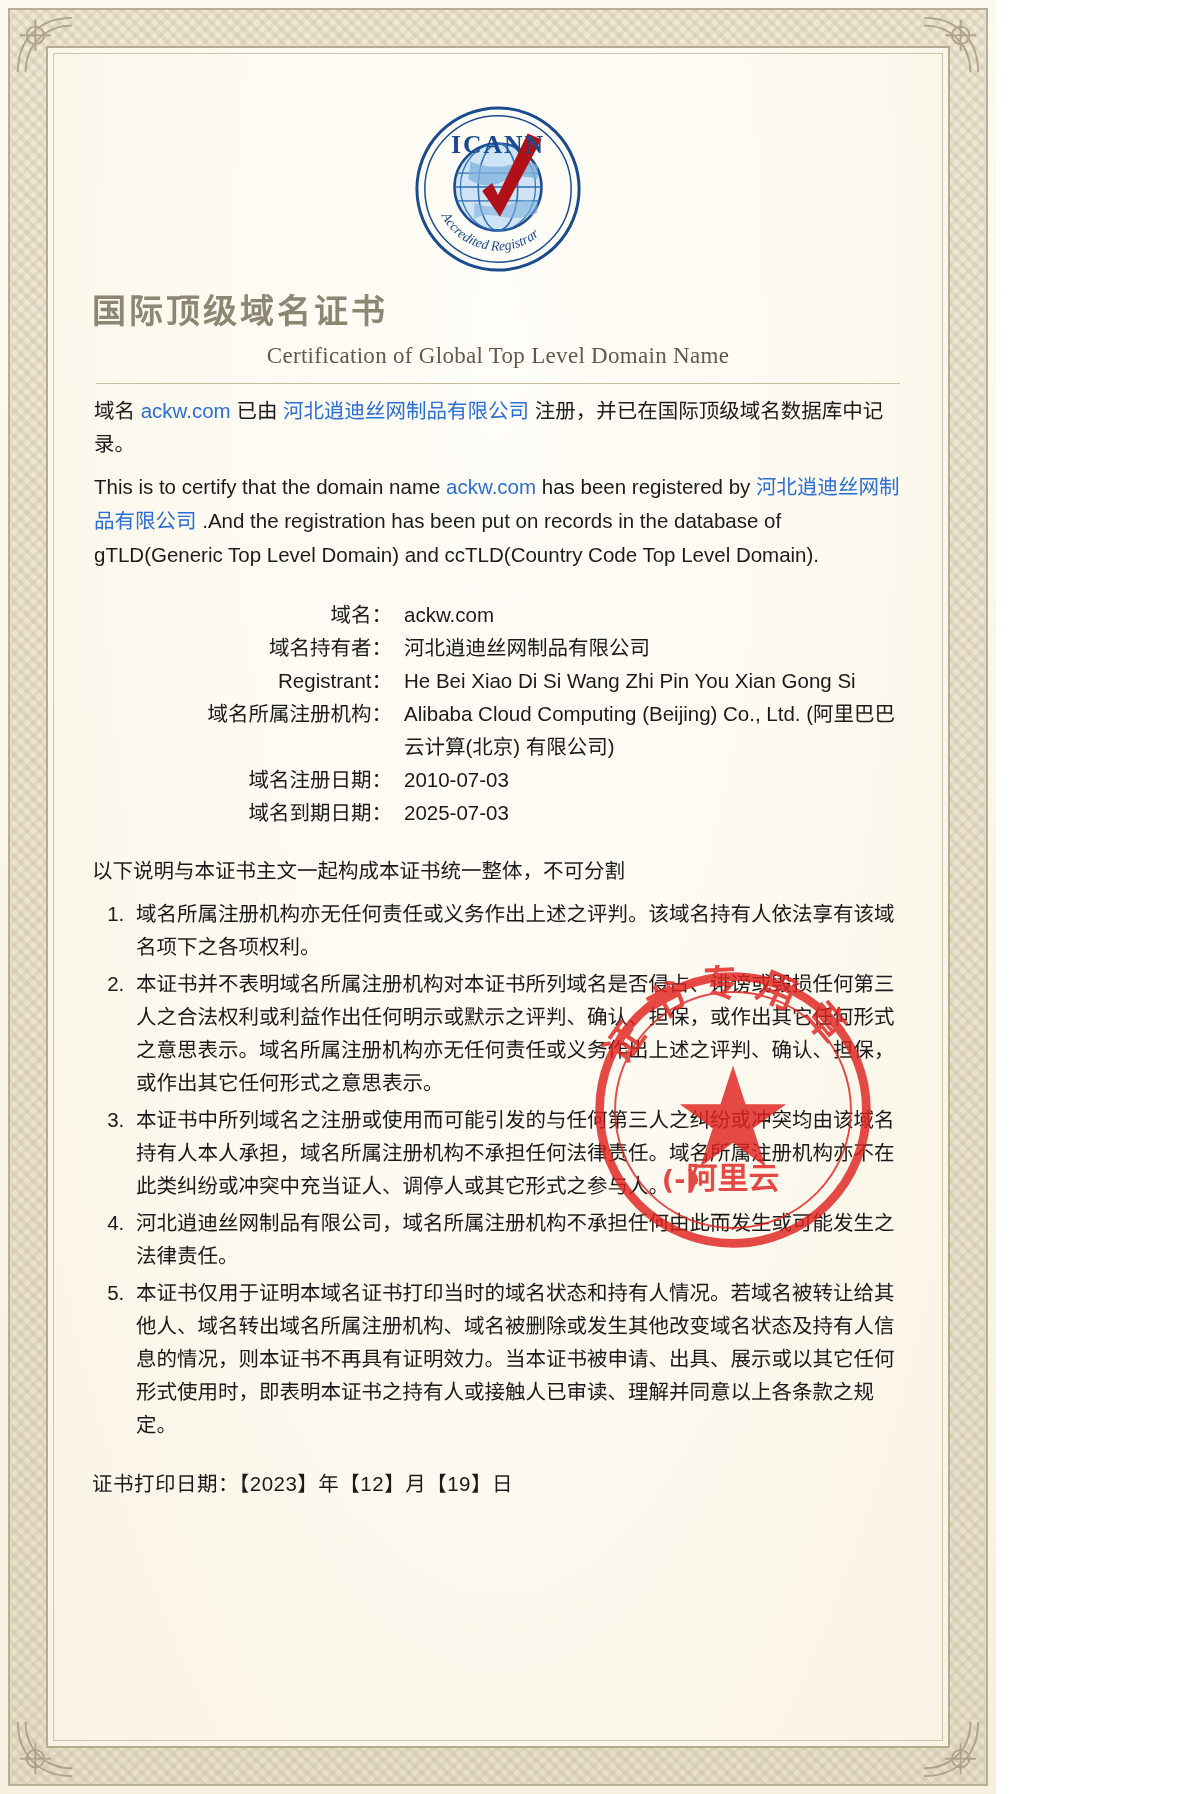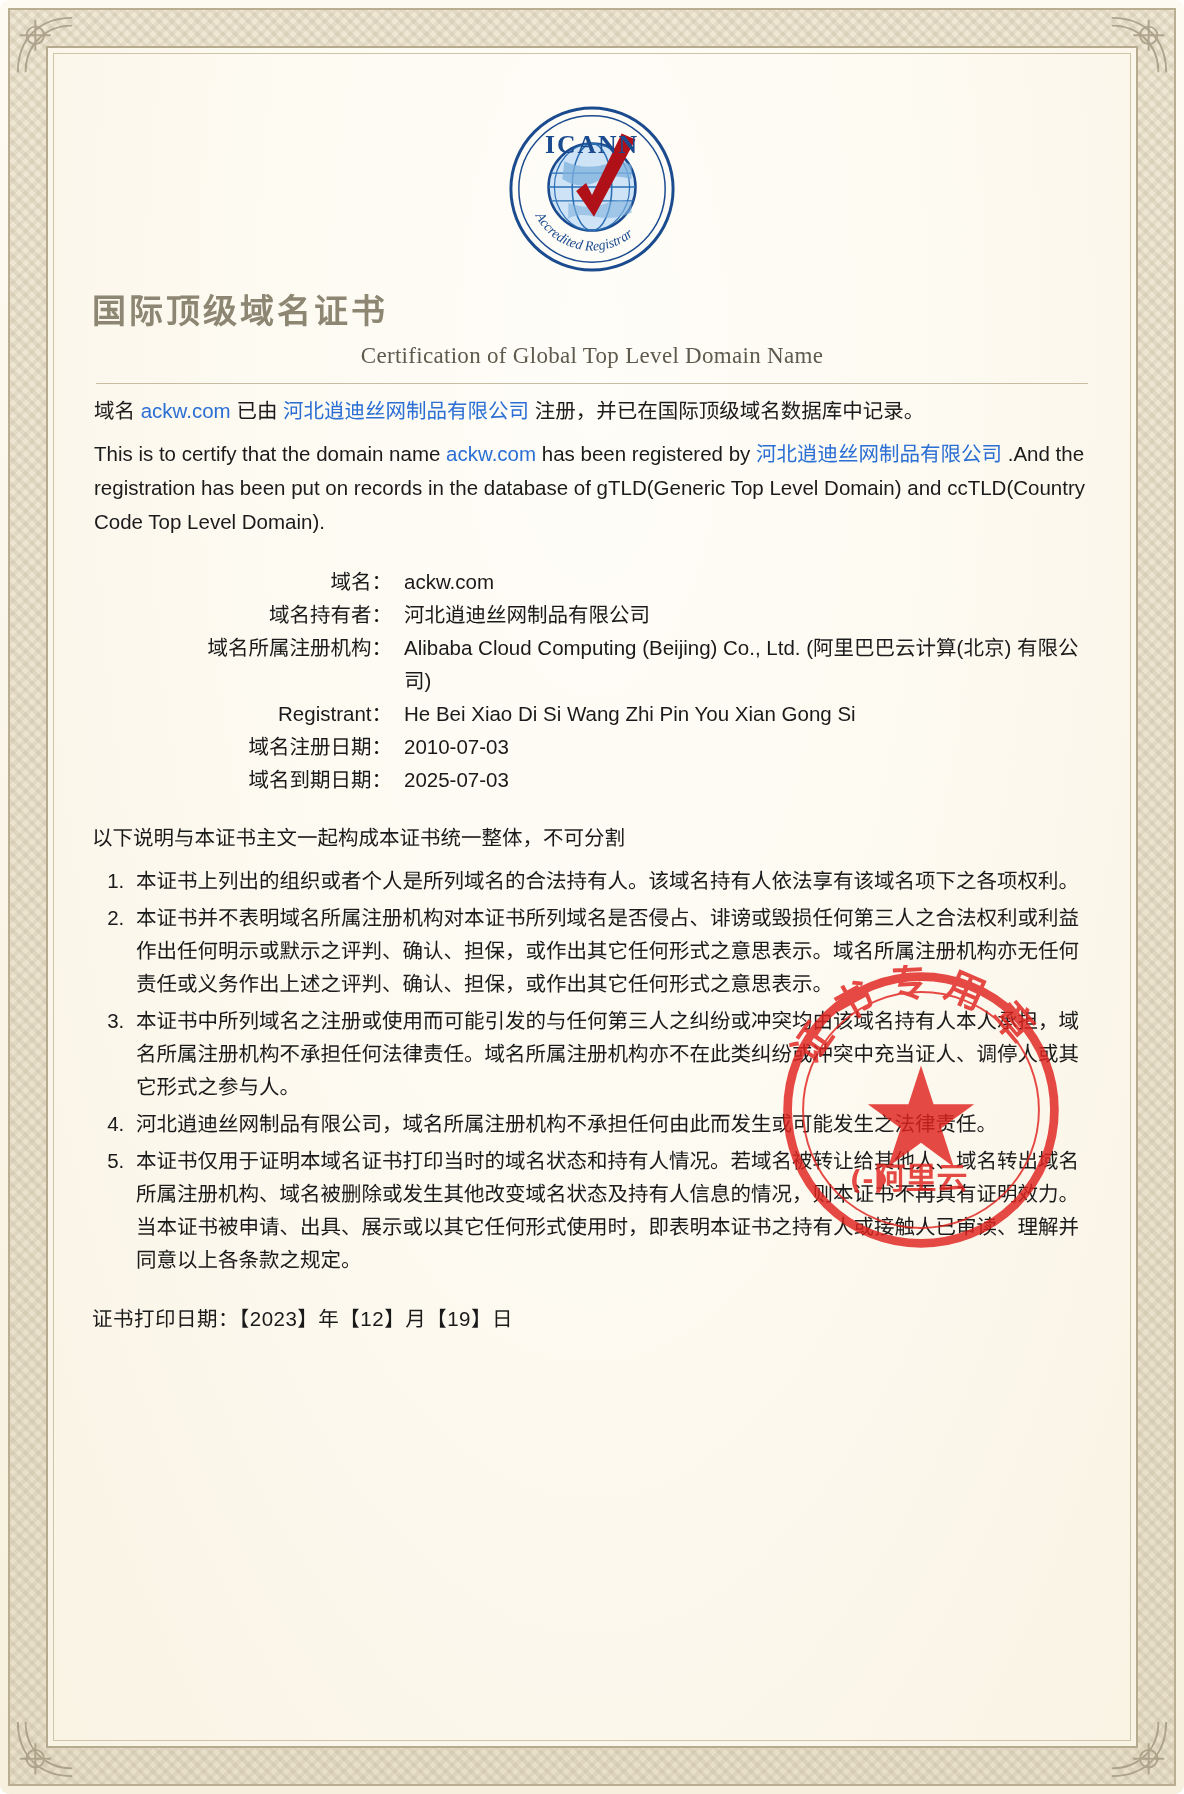--- a/index.html
+++ b/index.html
@@ -11,26 +11,25 @@
     width: 1184px;
     height: 1794px;
     font-family: "Liberation Sans", sans-serif;
     color: #1a1a1a;
     overflow: hidden;
   }
 
   
   .cert-page {
     position: relative;
-    width: 1184px;
+    width: 996px;
     height: 1794px;
     box-sizing: border-box;
     background:
       linear-gradient(180deg, #fdfaf2 0%, #fbf6ea 40%, #f7f0de 100%);
-    border-radius: 9px;
   }
   .border-outer {
     position: absolute;
     inset: 8px;
     border: 2px solid #b9ad92;
     background:
       repeating-linear-gradient(45deg, rgba(180,168,140,0.22) 0 4px, rgba(255,255,255,0) 4px 9px),
       repeating-linear-gradient(-45deg, rgba(180,168,140,0.18) 0 4px, rgba(255,255,255,0) 4px 9px),
       linear-gradient(180deg,#efe7d4,#e8dfc9);
     box-sizing: border-box;
@@ -259,41 +258,41 @@
       <tbody>
         <tr>
           <td class="k">域名：</td>
           <td class="v">ackw.com</td>
         </tr>
         <tr>
           <td class="k">域名持有者：</td>
           <td class="v">河北逍迪丝网制品有限公司</td>
         </tr>
         <tr>
+          <td class="k">Registrant：</td>
+          <td class="v">He Bei Xiao Di Si Wang Zhi Pin You Xian Gong Si</td>
+        </tr>
+        <tr>
           <td class="k">域名所属注册机构：</td>
           <td class="v">Alibaba Cloud Computing (Beijing) Co., Ltd. (阿里巴巴云计算(北京) 有限公司)</td>
         </tr>
         <tr>
-          <td class="k">Registrant：</td>
-          <td class="v">He Bei Xiao Di Si Wang Zhi Pin You Xian Gong Si</td>
-        </tr>
-        <tr>
           <td class="k">域名注册日期：</td>
           <td class="v">2010-07-03</td>
         </tr>
         <tr>
           <td class="k">域名到期日期：</td>
           <td class="v">2025-07-03</td>
         </tr>
       </tbody>
     </table>
 
     <div class="clause-head">以下说明与本证书主文一起构成本证书统一整体，不可分割</div>
     <ol class="clauses">
-      <li>本证书上列出的组织或者个人是所列域名的合法持有人。该域名持有人依法享有该域名项下之各项权利。</li>
+      <li>域名所属注册机构亦无任何责任或义务作出上述之评判。该域名持有人依法享有该域名项下之各项权利。</li>
       <li>本证书并不表明域名所属注册机构对本证书所列域名是否侵占、诽谤或毁损任何第三人之合法权利或利益作出任何明示或默示之评判、确认、担保，或作出其它任何形式之意思表示。域名所属注册机构亦无任何责任或义务作出上述之评判、确认、担保，或作出其它任何形式之意思表示。</li>
       <li>本证书中所列域名之注册或使用而可能引发的与任何第三人之纠纷或冲突均由该域名持有人本人承担，域名所属注册机构不承担任何法律责任。域名所属注册机构亦不在此类纠纷或冲突中充当证人、调停人或其它形式之参与人。</li>
       <li>河北逍迪丝网制品有限公司，域名所属注册机构不承担任何由此而发生或可能发生之法律责任。</li>
       <li>本证书仅用于证明本域名证书打印当时的域名状态和持有人情况。若域名被转让给其他人、域名转出域名所属注册机构、域名被删除或发生其他改变域名状态及持有人信息的情况，则本证书不再具有证明效力。当本证书被申请、出具、展示或以其它任何形式使用时，即表明本证书之持有人或接触人已审读、理解并同意以上各条款之规定。</li>
     </ol>
 
     <div class="print-date">证书打印日期：【2023】年【12】月【19】日</div>
   </div>
 
   <svg class="seal" viewBox="0 0 300 300">

